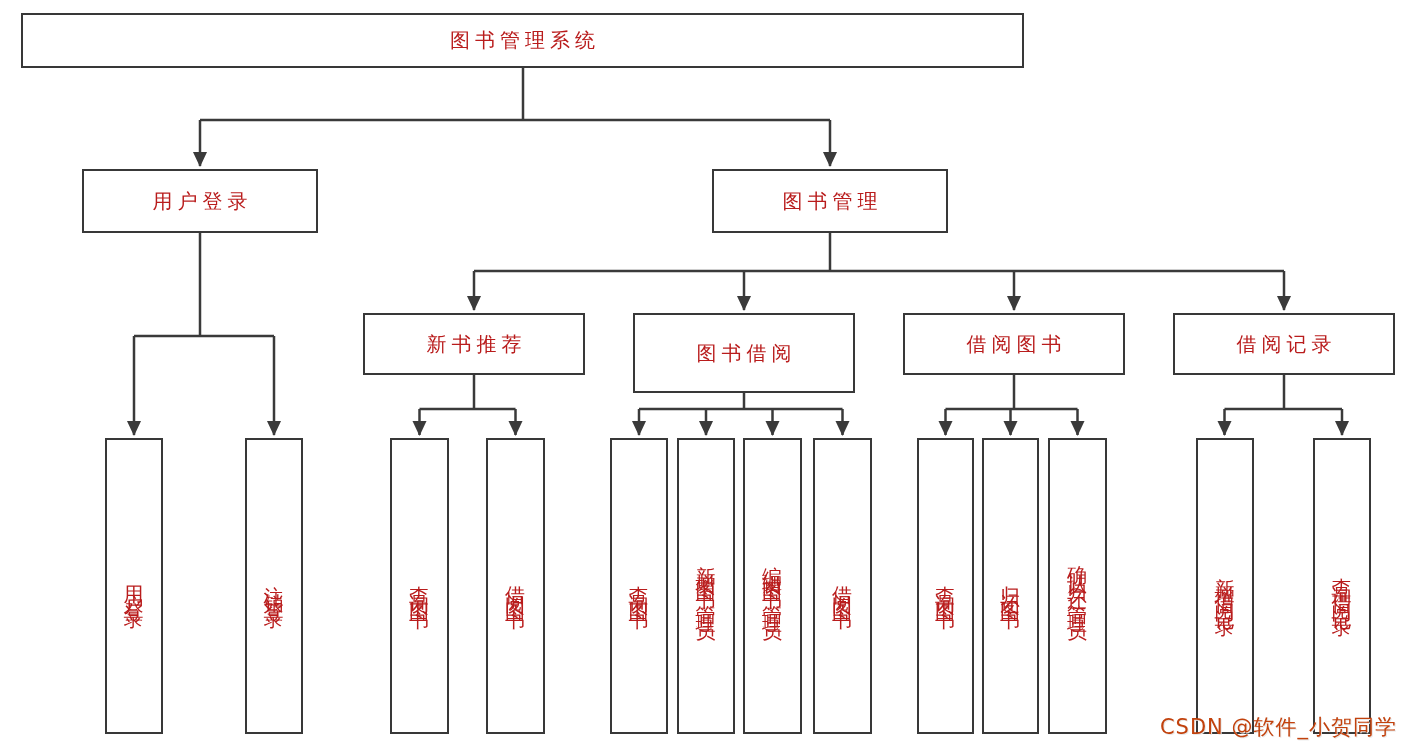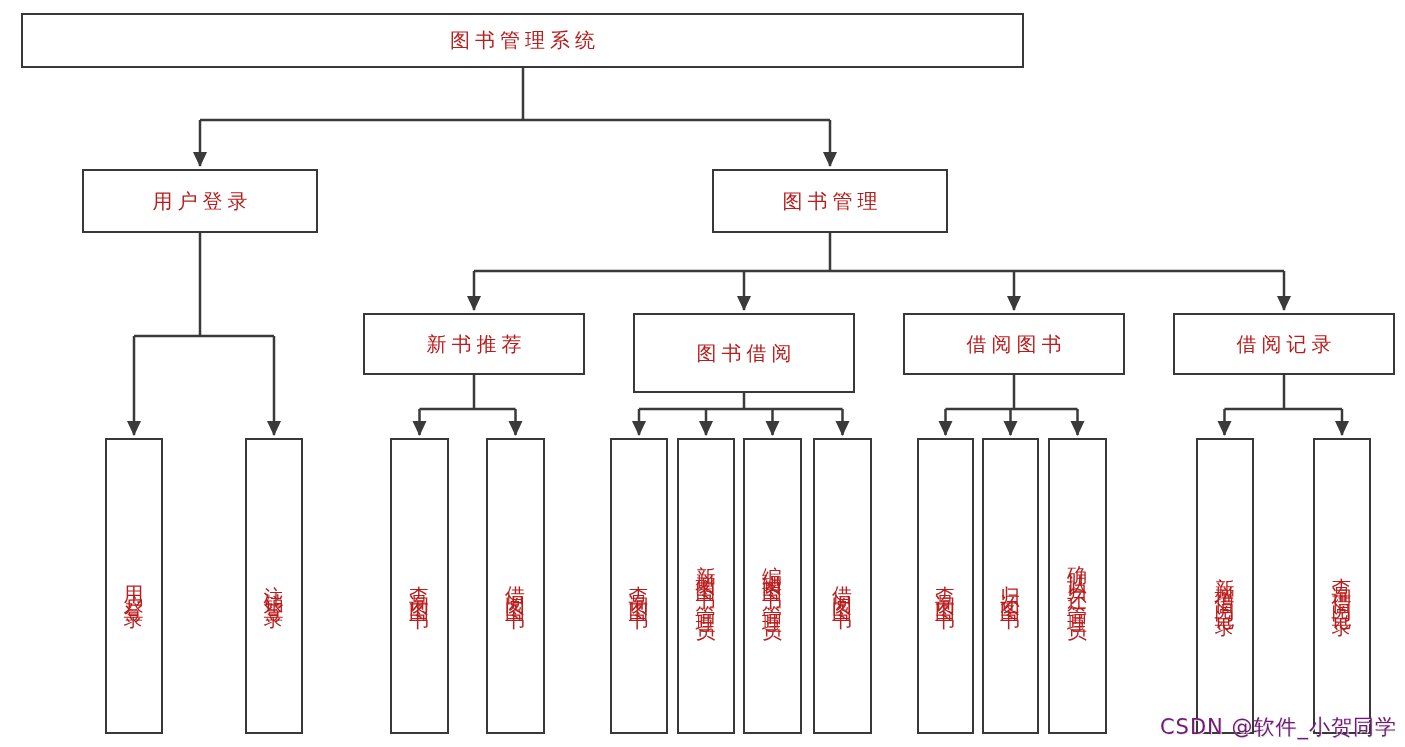--- a/index.html
+++ b/index.html
@@ -12,21 +12,21 @@
     position:absolute; background:#ffffff; border:2.5px solid #383838;
     box-sizing:border-box; display:flex; align-items:center; justify-content:center;
     color:#b91c1c;
   }
   .node .lbl { font-size:20px; letter-spacing:5px; text-indent:5px; white-space:nowrap; }
   .leaf .lbl {
     writing-mode:vertical-rl; text-orientation:mixed;
     letter-spacing:8px; text-indent:0; line-height:1; white-space:normal;
   }
   .watermark {
-    position:absolute; right:8px; bottom:6px; font-size:21px; color:#701a75;
+    position:absolute; right:8px; bottom:6px; font-size:21px; color:#c2410c;
     text-shadow:1px 1px 0 #e8e8e8; letter-spacing:1px; z-index:5;
   }
 </style>
 </head>
 <body>
 
 <div class="stage">
 
   <svg class="wires" viewBox="0 0 1405 747" xmlns="http://www.w3.org/2000/svg">
     <defs>

